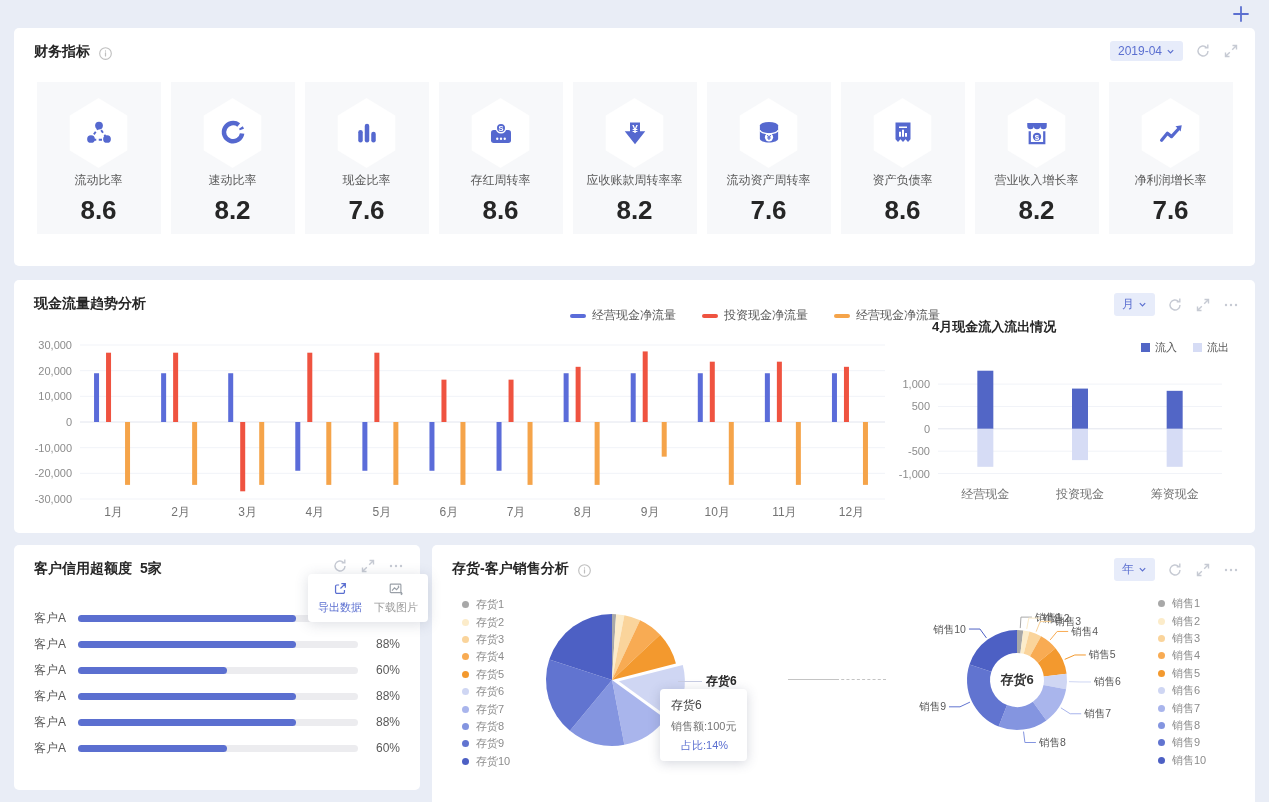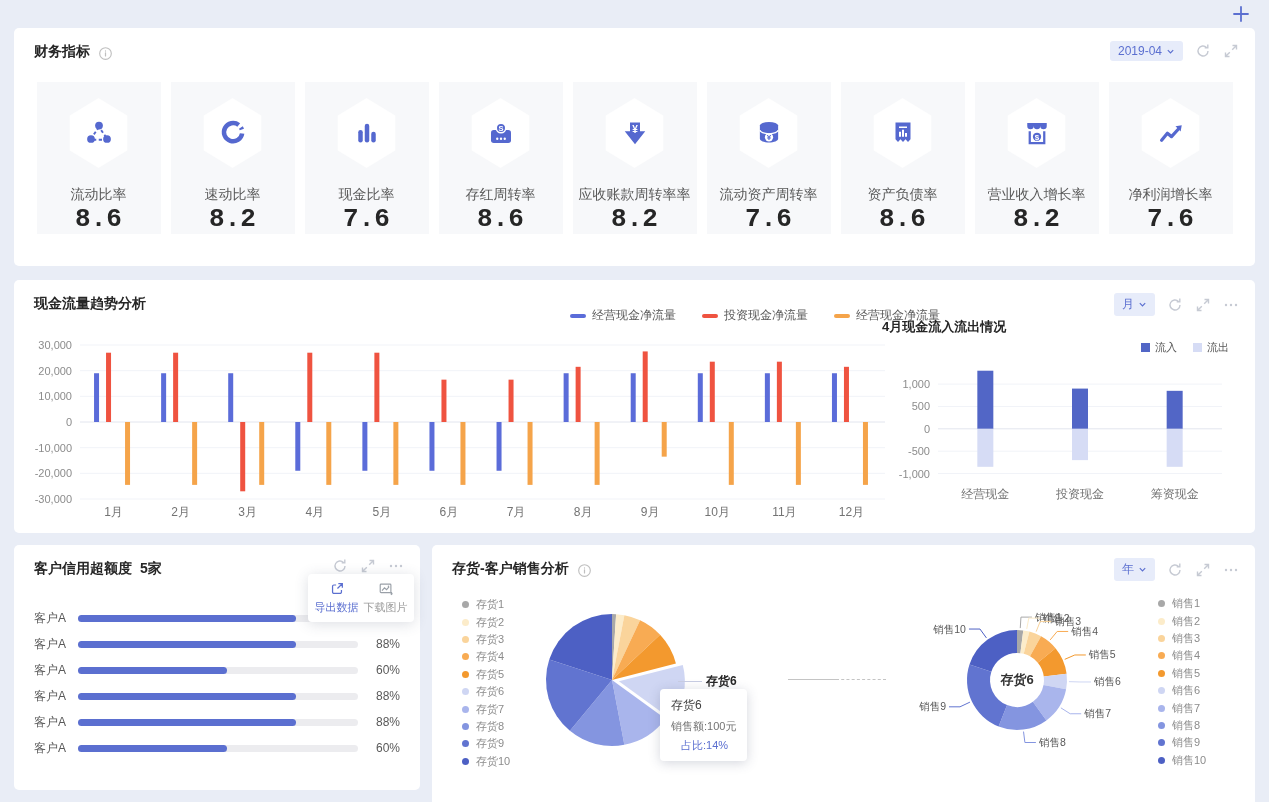--- a/index.html
+++ b/index.html
@@ -23,46 +23,46 @@
   .add-btn { position:absolute; left:1231px; top:4px; width:20px; height:20px; cursor:pointer; }
 
   
   .cards { position:absolute; left:0; top:54px; width:100%; display:flex; justify-content:center; gap:10px; }
   .card { width:124px; height:152px; background:#f7f8fa; display:flex; flex-direction:column; align-items:center; }
   .hex { width:64px; height:70px; margin-top:16px; background:#fff;
          clip-path:polygon(50% 0,95% 25%,95% 75%,50% 100%,5% 75%,5% 25%);
          display:flex; align-items:center; justify-content:center;
          filter:drop-shadow(7px 9px 8px rgba(140,148,170,.38)); }
   .hex svg { width:30px; height:30px; }
-  .card-label { margin-top:18px; font-size:14px; color:#595959; }
-  .card-value { font-size:26px; font-weight:bold; color:#262626;font-family:Liberation Mono, monospace; }
+  .card-label { margin-top:4px; font-size:12px; color:#595959; }
+  .card-value { margin-top:6px; font-size:26px; font-weight:bold; color:#262626; }
 
   
   .legend-main { position:absolute; left:556px; top:27px; display:flex; gap:26px; }
   .legend-main .li { display:flex; align-items:center; gap:6px; font-size:12px; color:#595959; cursor:pointer; }
   .legend-main .mk { width:16px; height:4px; border-radius:2px; }
   .legend-mini { position:absolute; right:26px; top:60px; display:flex; gap:16px;padding-left:36px; }
   .legend-mini .li { display:flex; align-items:center; gap:5px; font-size:11px; color:#595959; cursor:pointer; }
   .legend-mini .mk { width:9px; height:9px; }
-  .sub-title { position:absolute; left:868px; top:38px; font-size:13px; font-weight:bold; color:#262626; }
+  .sub-title { position:absolute; left:918px; top:38px; font-size:13px; font-weight:bold; color:#262626; }
 
   .legend-col { position:absolute; display:flex; flex-direction:column; }
   .legend-col .li { display:flex; align-items:center; gap:7px; font-size:11px; color:#8c8c8c; height:17.4px; cursor:pointer; }
   .legend-col .dot { width:7px; height:7px; border-radius:50%; }
 
   
   .hrows { position:absolute; left:20px; right:20px; top:60px; }
   .hrow { display:flex; align-items:center; height:26px; }
   .hrow .lbl { width:44px; font-size:12px; color:#595959; }
   .hrow .track { flex:1; height:7px; background:#ececef; border-radius:4px; position:relative; }
   .hrow .fill { position:absolute; left:0; top:0; height:7px; border-radius:4px; background:#5b6fd0; }
   .hrow .val { width:42px; text-align:right; font-size:12px; color:#595959; }
 
   
-  .popover { position:absolute; left:294px; top:29px; width:106px; background:#fff; border-radius:4px;
+  .popover { position:absolute; left:294px; top:29px; width:120px; background:#fff; border-radius:4px;
              box-shadow:0 2px 14px rgba(60,70,100,.18); display:flex; padding:7px 4px; z-index:5; }
   .pop-item { flex:1; display:flex; flex-direction:column; align-items:center; gap:3px; font-size:11px; cursor:pointer; }
   .pop-item svg { width:16px; height:16px; }
   .pop-item.blue { color:#5b6fd0; }
   .pop-item.gray { color:#9b9b9b; }
 
   
   .pie-callout { position:absolute; left:246px; top:128px; display:flex; align-items:center; }
   .pie-callout .lead { width:24px; height:1px; background:#c8cde2; margin-right:4px; }
   .pie-callout b { font-size:12px; color:#262626; }

